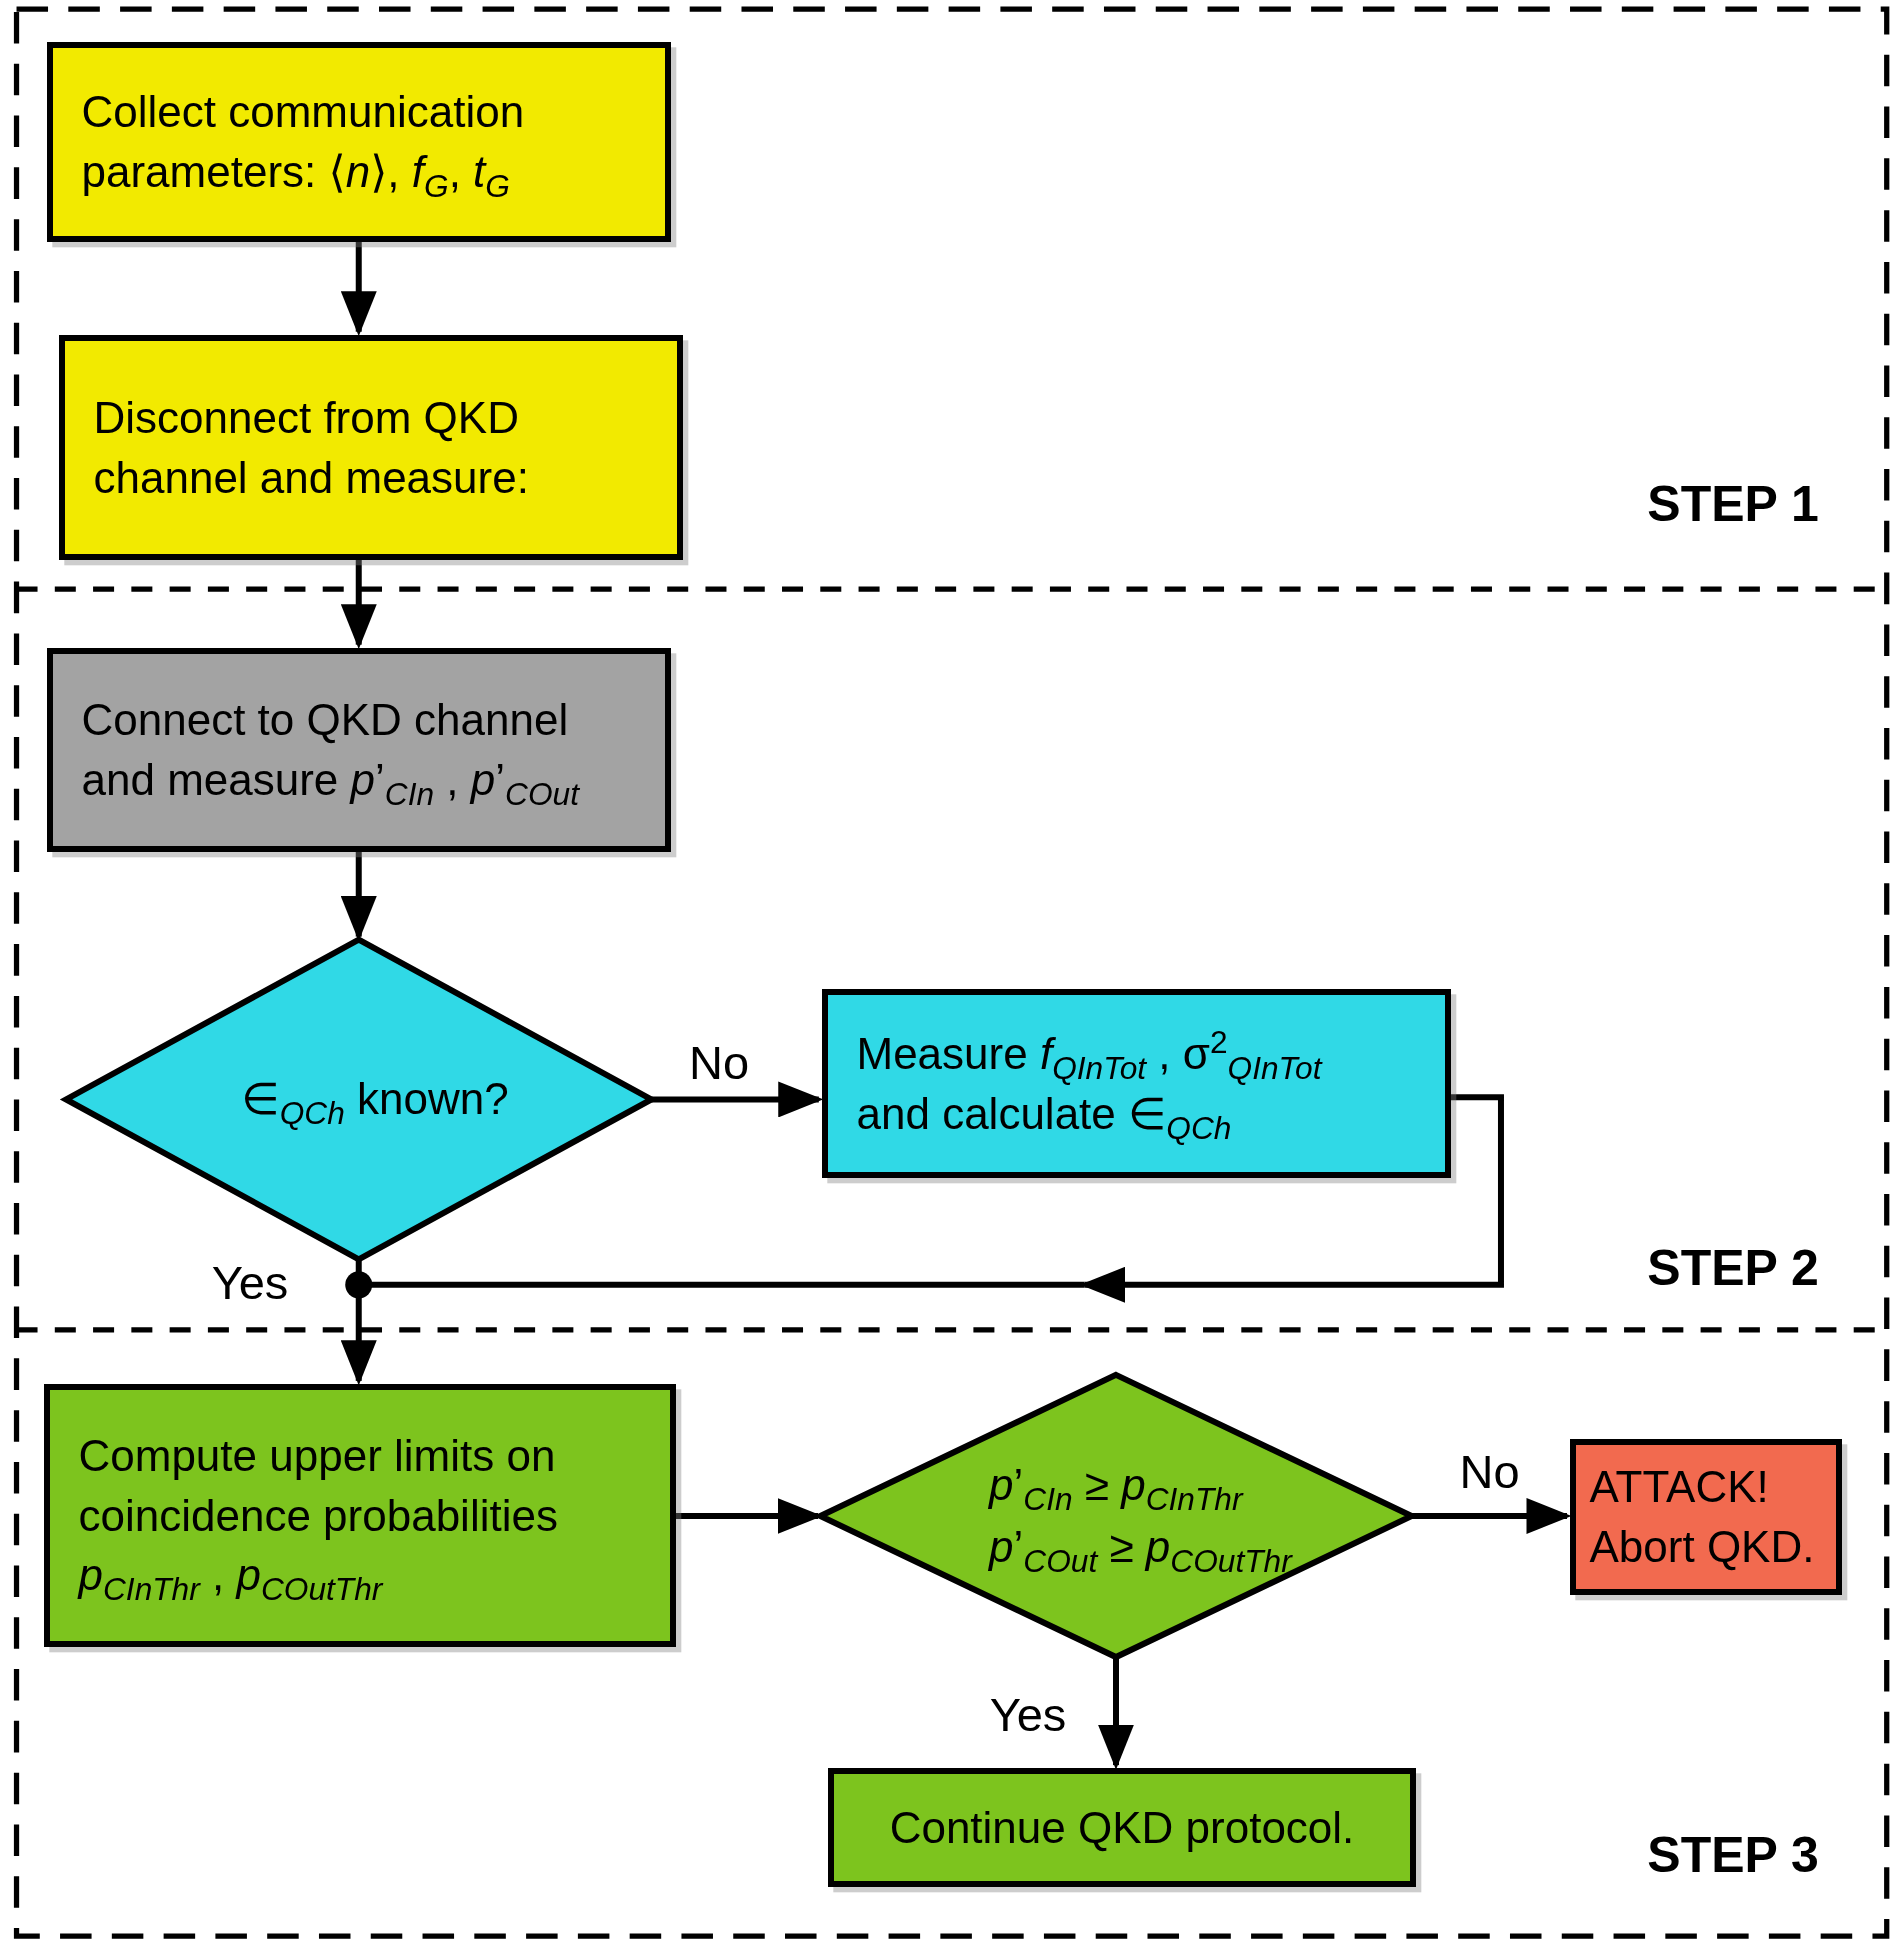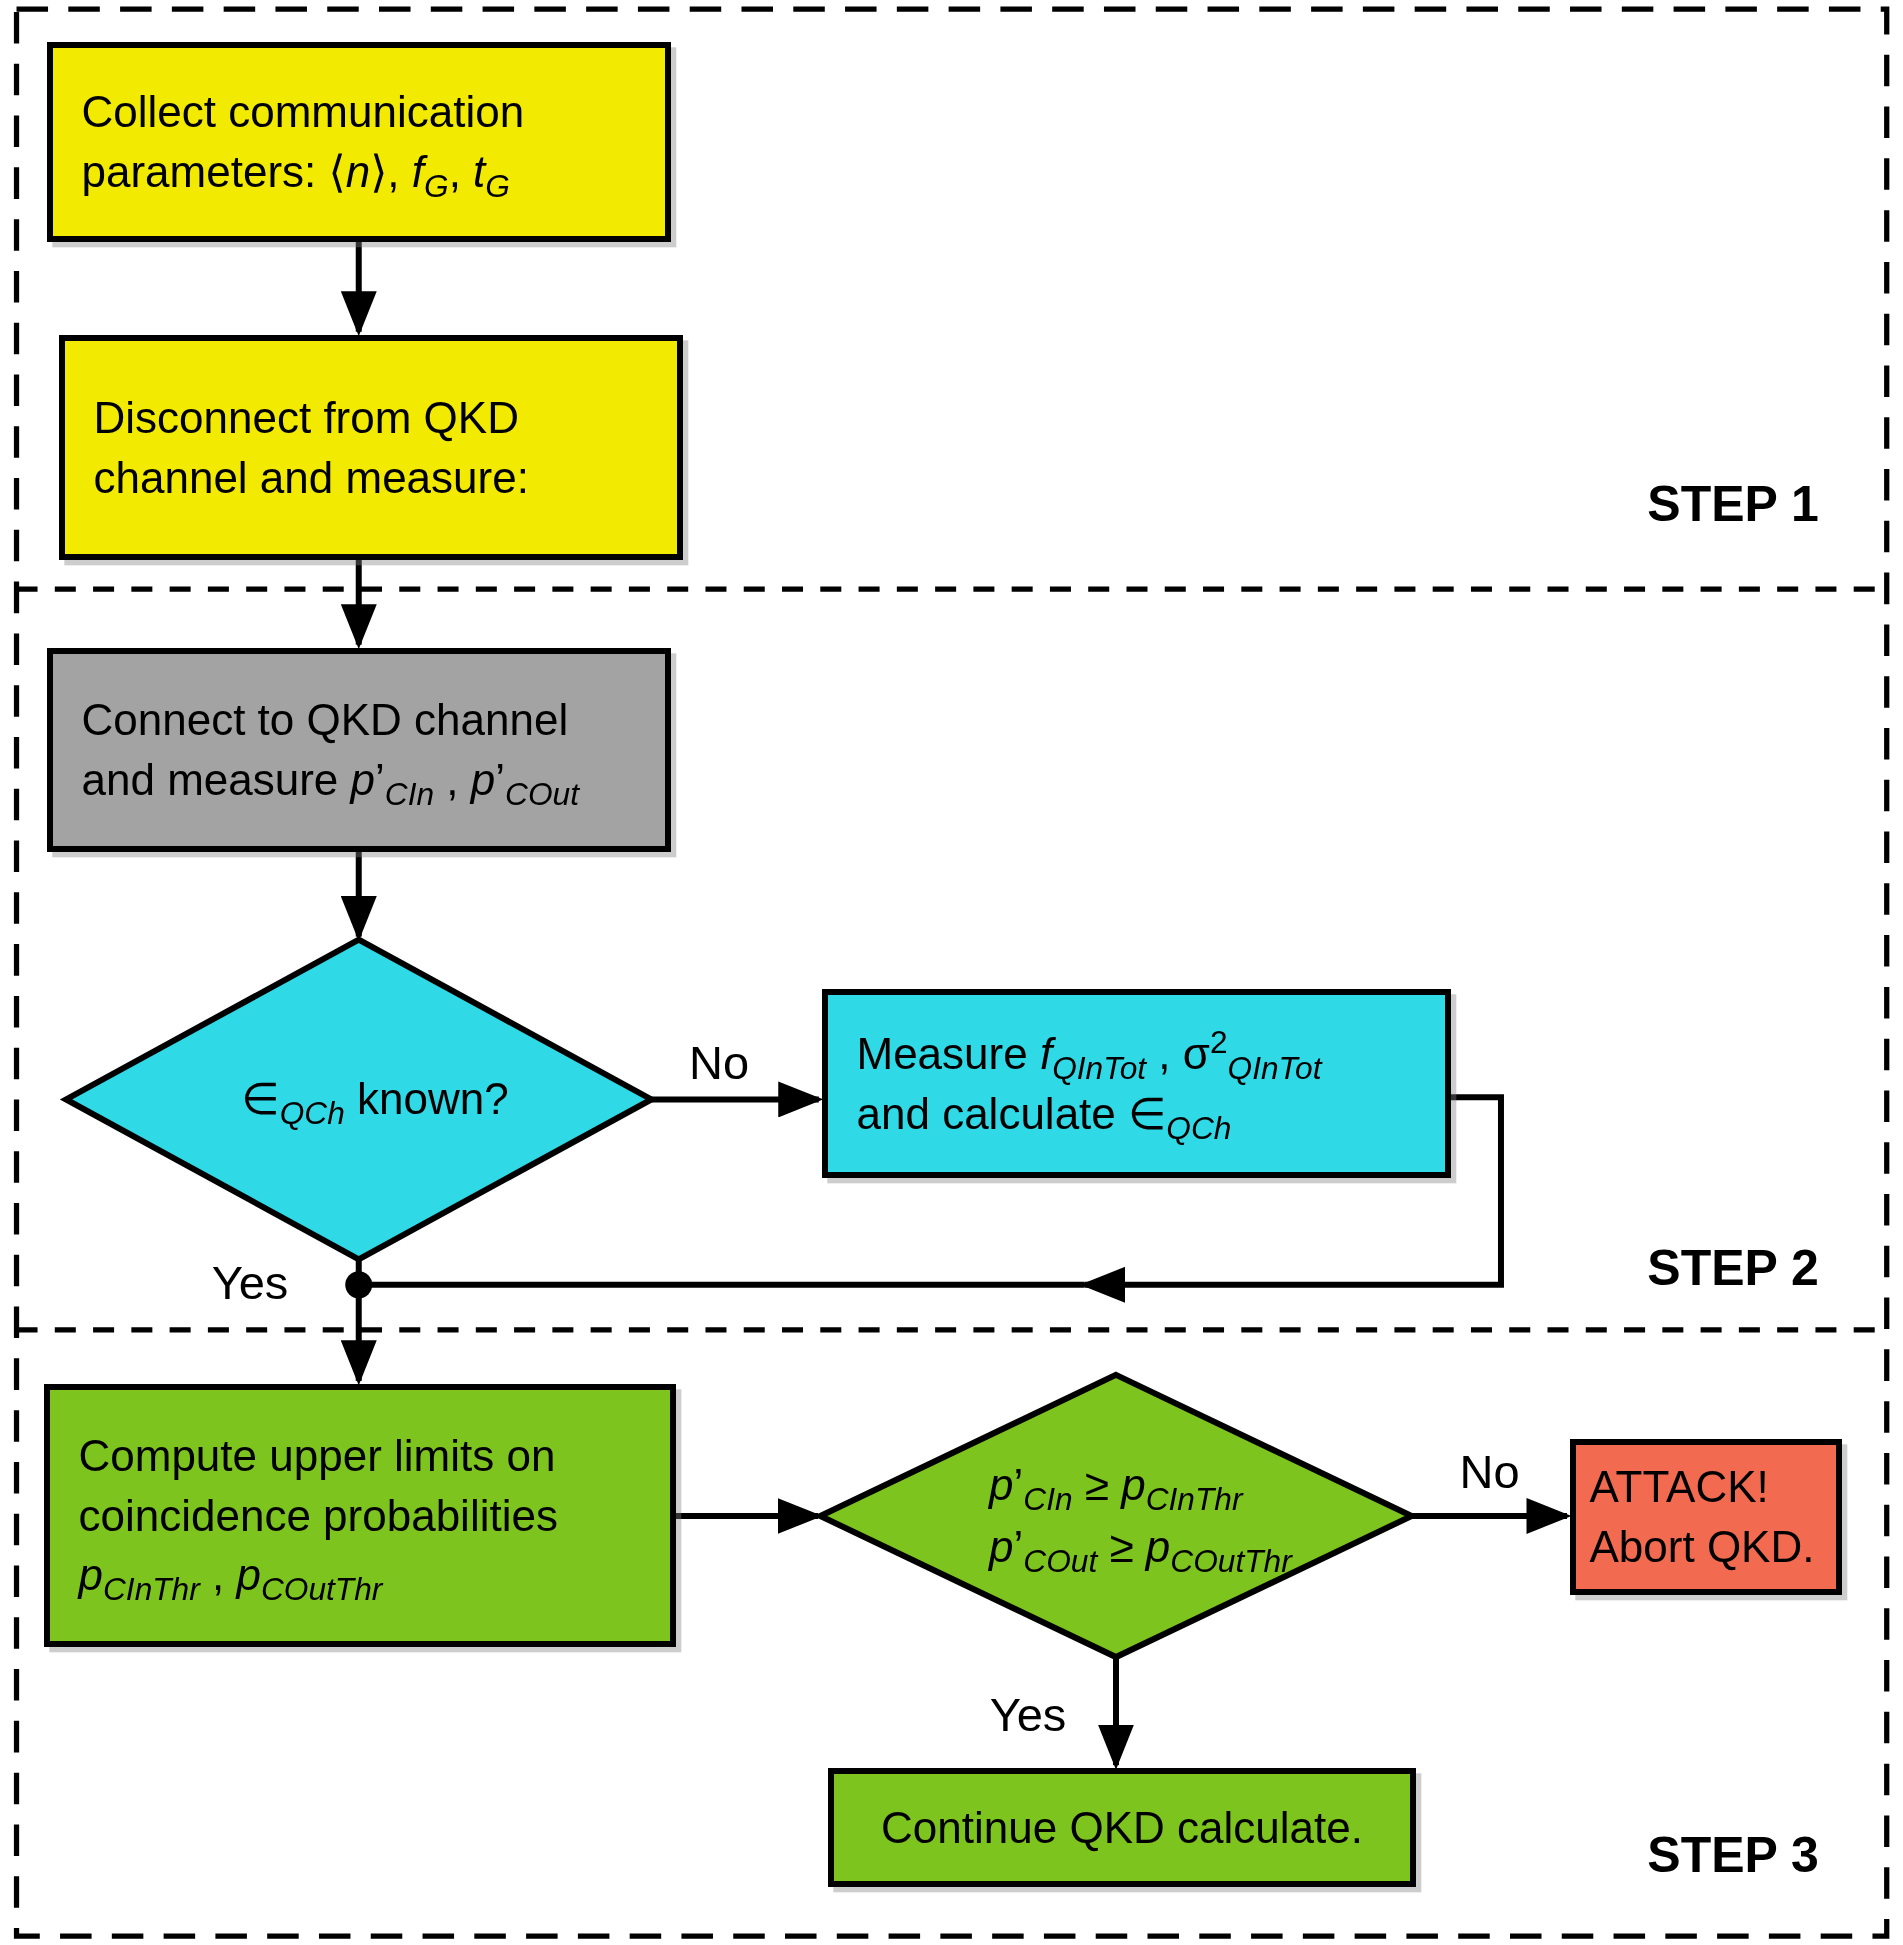--- a/index.html
+++ b/index.html
@@ -109,19 +109,19 @@
   <div class="edge-label" style="left:1439px; top:1444px; width:101px;">No</div>
 
   <div class="box attack" style="left: 1570px; top: 1439px; width: 272px; height: 156px; background-color: rgb(242, 106, 79);">
     <div>ATTACK!</div>
     <div>Abort QKD.</div>
   </div>
 
   <div class="edge-label" style="left:979px; top:1687px; width:98px;">Yes</div>
 
   <div class="box center" style="left: 828px; top: 1768px; width: 588px; height: 119px; background-color: rgb(125, 196, 30);">
-    <div>Continue QKD calculate.</div>
+    <div>Continue QKD protocol.</div>
   </div>
 
   <div class="step-label" style="left:1609px; top:1826px;">STEP 3</div>
 
 </div>
 
 
 </body></html>

